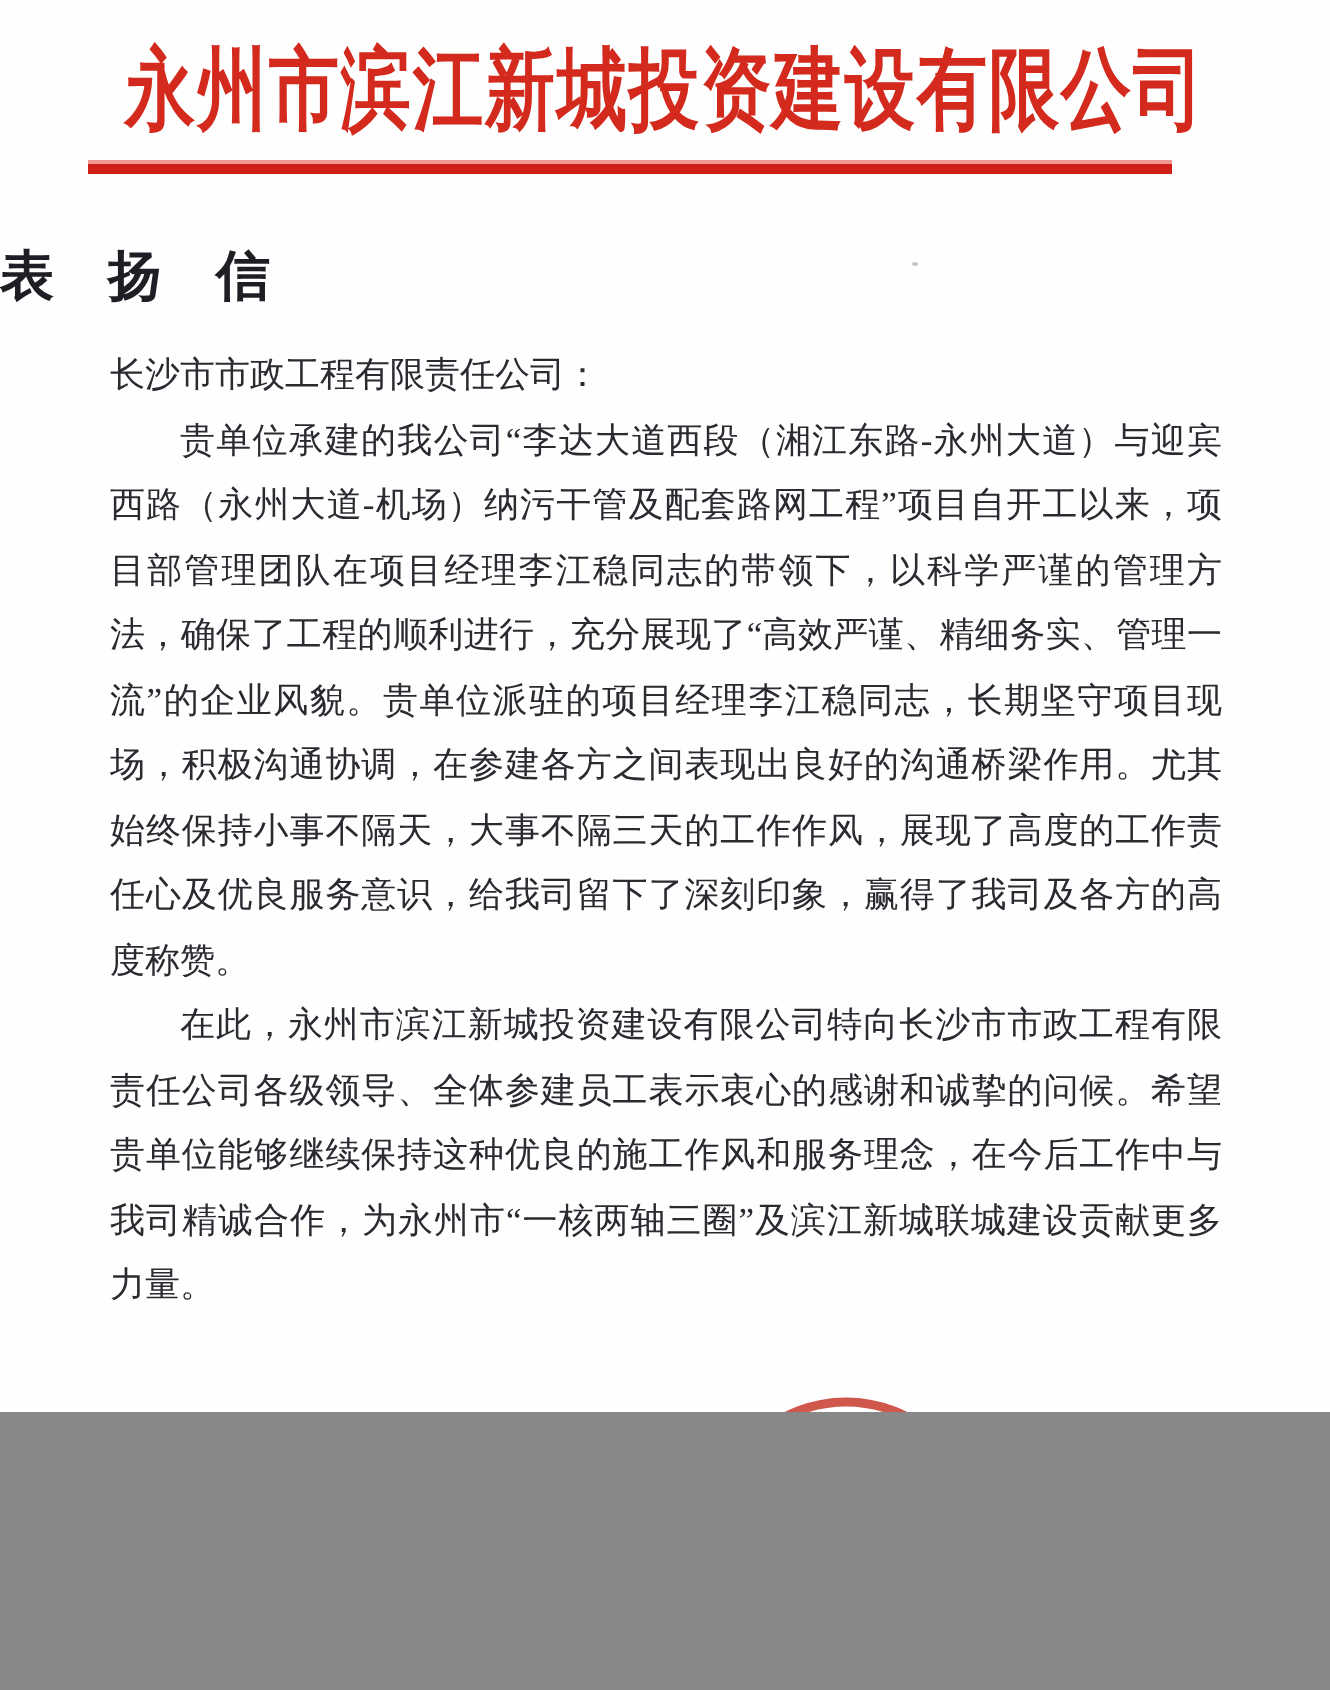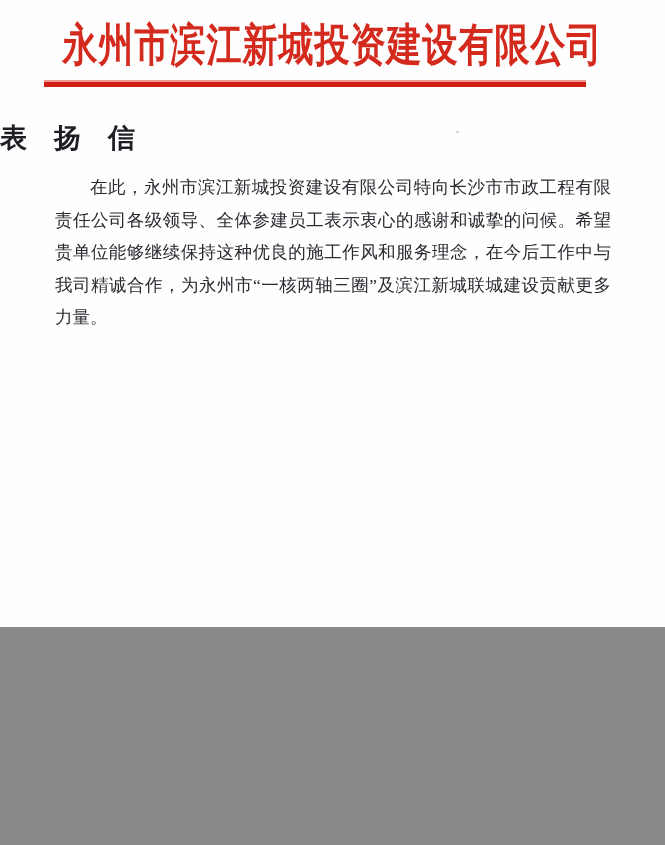--- a/index.html
+++ b/index.html
@@ -1,19 +1,19 @@
 <!DOCTYPE html>
 <html><head>
 <meta charset="utf-8">
 <style>
   html, body { margin: 0; padding: 0; background: #888; }
   .page {
     position: relative;
     width: 665px;
-    height: 627px;
+    height: 706px;
     margin: 0 auto;
     background: #fefefe;
     overflow: hidden;
     font-family: "Liberation Serif", "DejaVu Serif", serif;
   }
   .letterhead {
     position: absolute;
     top: 22px;
     left: 0;
     width: 100%;
@@ -130,20 +130,22 @@
 
 <div class="page">
 
   <div class="letterhead">永州市滨江新城投资建设有限公司</div>
 
   <div class="rule"></div>
 
   <h1 class="title">表　扬　信</h1>
 
   <main class="content">
+    <p class="salutation">长沙市市政工程有限责任公司：</p>
+    <p class="para">贵单位承建的我公司“李达大道西段（湘江东路-永州大道）与迎宾西路（永州大道-机场）纳污干管及配套路网工程”项目自开工以来，项目部管理团队在项目经理李江稳同志的带领下，以科学严谨的管理方法，确保了工程的顺利进行，充分展现了“高效严谨、精细务实、管理一流”的企业风貌。贵单位派驻的项目经理李江稳同志，长期坚守项目现场，积极沟通协调，在参建各方之间表现出良好的沟通桥梁作用。尤其始终保持小事不隔天，大事不隔三天的工作作风，展现了高度的工作责任心及优良服务意识，给我司留下了深刻印象，赢得了我司及各方的高度称赞。</p>
     <p class="para">在此，永州市滨江新城投资建设有限公司特向长沙市市政工程有限责任公司各级领导、全体参建员工表示衷心的感谢和诚挚的问候。希望贵单位能够继续保持这种优良的施工作风和服务理念，在今后工作中与我司精诚合作，为永州市“一核两轴三圈”及滨江新城联城建设贡献更多力量。</p>
   </main>
 
   <div class="sig-company">永州市滨江新城投资建设有限公司</div>
 
   <div class="sig-date">2024年12月28日</div>
 
   <svg class="seal" viewBox="0 0 150 150" xmlns="http://www.w3.org/2000/svg">
     <circle class="seal-ring" cx="75" cy="75" r="66"></circle>
     <path id="sealNamePath" d="M 28.0 92.1 A 50 50 0 1 1 122.0 92.1" fill="none"></path>

